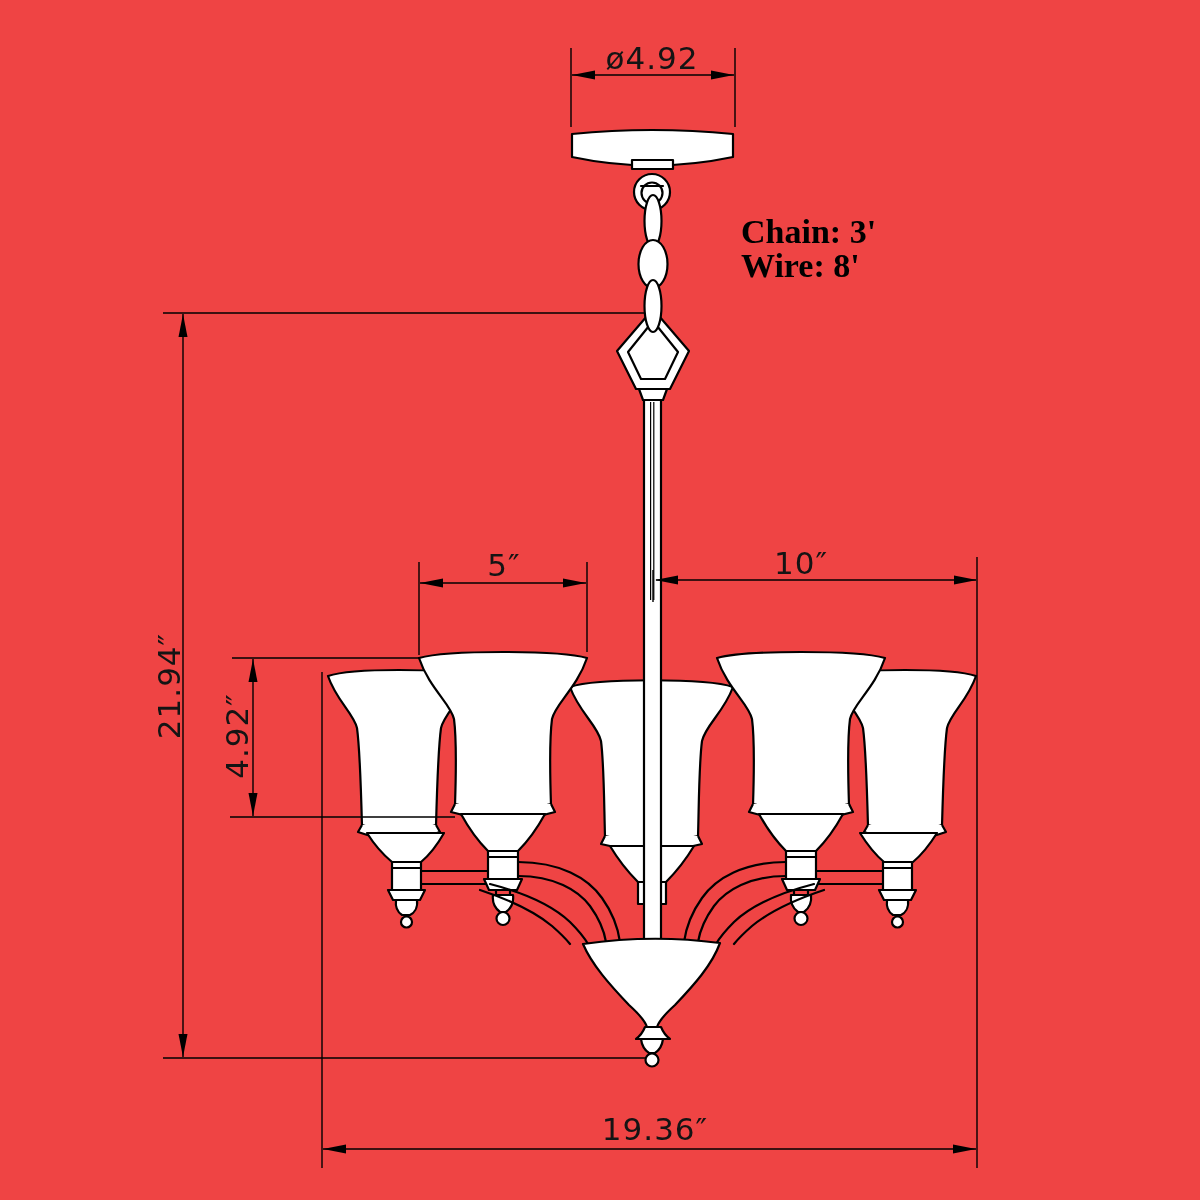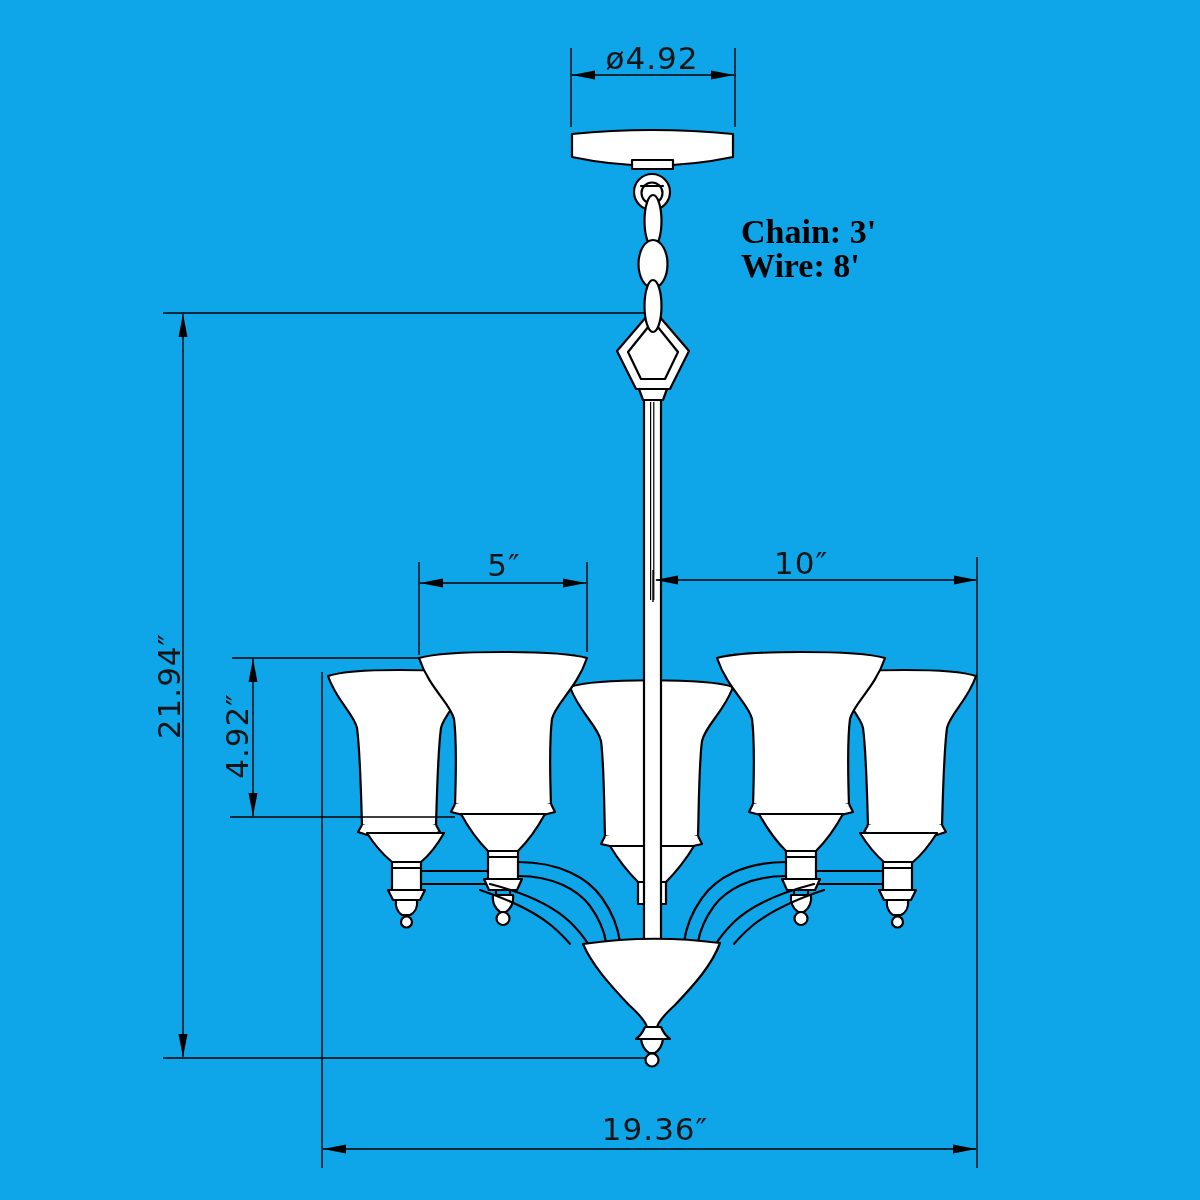--- a/index.html
+++ b/index.html
@@ -1,16 +1,16 @@
 <!DOCTYPE html>
 <html><head>
 <meta charset="utf-8">
 <style>
   html,body{margin:0;padding:0;background:#ffffff;}
-  .stage{position:relative;width:1200px;height:1200px;background:#0ea5e9;overflow:hidden;}
+  .stage{position:relative;width:1200px;height:1200px;background:#ef4444;overflow:hidden;}
   svg{display:block;}
   .outline{fill:none;stroke:#000;stroke-width:2.2;stroke-linecap:round;stroke-linejoin:round;}
   .outline-f{fill:#fff;stroke:#000;stroke-width:2.2;stroke-linejoin:round;}
   .thin{fill:none;stroke:#000;stroke-width:1.4;stroke-linecap:butt;}
   .arrow{fill:#000;stroke:none;}
   .dimtext{font-family:"DejaVu Sans",sans-serif;font-size:31px;fill:#141414;letter-spacing:1px;}
   .notetext{font-family:"Liberation Serif","DejaVu Serif",serif;font-size:34px;font-weight:bold;fill:#000;}
   .mid{text-anchor:middle;}
 </style>
 </head>

